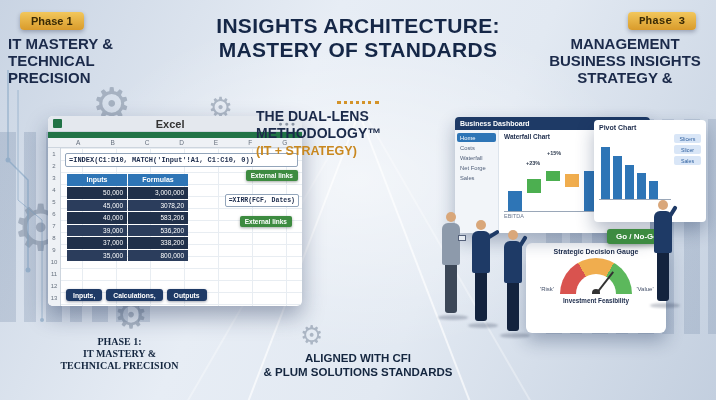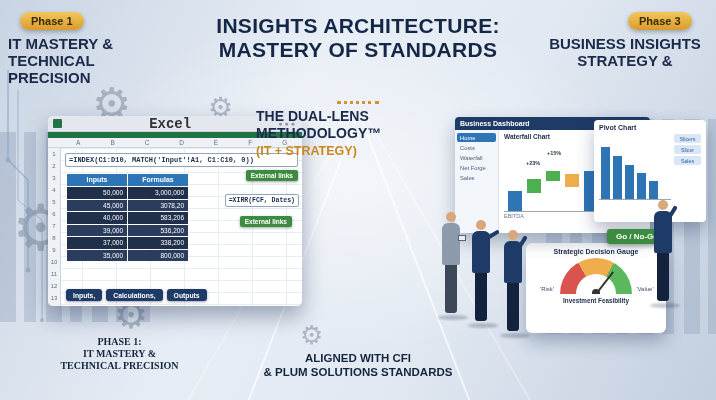--- a/index.html
+++ b/index.html
@@ -16,43 +16,43 @@
   .sky-right { right:0; bottom:66px; width:170px; height:215px; opacity:.14; }
   .vline { position:absolute; top:118px; width:2px; height:360px; background:rgba(255,255,255,.65); transform-origin:top center; }
   .vl1 { left:356px; transform:rotate(21deg); }
   .vl2 { left:360px; transform:rotate(-21deg); }
   .vl3 { left:350px; transform:rotate(30deg); opacity:.5; }
   .vl4 { left:366px; transform:rotate(-30deg); opacity:.5; }
   .gear { position:absolute; color:#7f8da0; opacity:.55; user-select:none; line-height:1; }
   .circuit { position:absolute; left:2px; top:70px; opacity:.6; }
 
   
-  .badge { position:absolute; background:linear-gradient(#f2c75c,#d99b2b); color:#3a2a05; font-weight:bold; font-size:11px; padding:3px 11px; border-radius:9px; box-shadow:0 2px 4px rgba(40,50,80,.35); z-index:8; }
+  .badge { position:absolute; background:linear-gradient(#f2c75c,#d99b2b); color:#3a2a05; font-weight:bold; font-size:11px; padding:3px 11px; border-radius:4px; box-shadow:0 2px 4px rgba(40,50,80,.35); z-index:8; }
   .badge-p1 { left:20px; top:12px; }
-  .badge-p3 { left:628px; top:12px; }
+  .badge-p3 { left:628px; top:12px;font-family:Liberation Mono, monospace; }
   .heading { position:absolute; color:#1b2a4a; font-weight:800; font-size:15px; line-height:1.12; z-index:7; }
   .heading-tl { left:8px; top:36px; width:175px; text-align:left; }
   .heading-tr { left:538px; top:36px; width:174px; text-align:center; }
   .main-title { position:absolute; left:175px; top:14px; width:366px; text-align:center; color:#152747; font-weight:800; font-size:21px; line-height:1.15; letter-spacing:.3px; z-index:7; }
   .divider { position:absolute; left:337px; top:101px; width:42px; border-top:3px dotted #d3932a; z-index:7; }
   .methodology { position:absolute; left:256px; top:108px; width:204px; z-index:7; }
   .methodology .m-navy { color:#1b2a4a; font-weight:800; font-size:14px; line-height:1.2; }
   .methodology .m-gold { color:#c9881f; font-weight:800; font-size:12.5px; margin-top:2px; }
 
   
   .foot { position:absolute; text-align:center; color:#14263f; font-weight:800; line-height:1.2; z-index:7; }
   .foot-p1 { left:22px; top:336px; width:195px; font-size:10px;font-family:Liberation Serif, serif; }
   .foot-center { left:252px; top:352px; width:212px; font-size:11.5px; }
   .foot-p3 { left:512px; top:336px; width:196px; font-size:13.5px; }
 
   
   .xl { position:absolute; left:48px; top:116px; width:254px; height:190px; background:#fff; border-radius:5px; box-shadow:0 10px 22px rgba(20,40,80,.38); overflow:hidden; z-index:5; }
   .xl-titlebar { height:16px; background:#e4e8ee; display:flex; align-items:center; border-bottom:1px solid #cdd5de; }
   .xl-logo { width:9px; height:9px; background:#217346; margin-left:5px; border-radius:1px; }
-  .xl-title { flex:1; text-align:center; font-size:14px; font-weight:bold; color:#333;font-family:Liberation Mono, monospace; }
+  .xl-title { flex:1; text-align:center; font-size:11px; font-weight:bold; color:#333; }
   .xl-dots { margin-right:5px; font-size:7px; color:#8a94a2; letter-spacing:2px; }
   .xl-ribbon { height:6px; background:#217346; }
   .xl-colhead { height:10px; background:#eef1f5; border-bottom:1px solid #cdd5de; display:flex; padding-left:13px; }
   .xl-colhead span { flex:1; text-align:center; font-size:6.5px; color:#66707e; line-height:10px; }
   .xl-body { position:relative; height:158px; background:
       linear-gradient(#e8edf2 1px, transparent 1px),
       linear-gradient(90deg,#e8edf2 1px, transparent 1px);
       background-size:100% 12px, 34px 100%; }
   .xl-rownums { position:absolute; left:0; top:0; bottom:0; width:13px; background:#eef1f5; border-right:1px solid #cdd5de; overflow:hidden; }
   .xl-rownums span { display:block; font-size:6px; color:#66707e; text-align:center; line-height:12px; height:12px; }
@@ -168,20 +168,21 @@
   </div>
   <div class="divider"></div>
   <div class="methodology">
     <div class="m-navy">THE DUAL-LENS</div>
     <div class="m-navy">METHODOLOGY™</div>
     <div class="m-gold">(IT + STRATEGY)</div>
   </div>
 
   <div class="badge badge-p3">Phase 3</div>
   <div class="heading heading-tr">
+    <div>MANAGEMENT</div>
     <div>BUSINESS INSIGHTS</div>
     <div>STRATEGY &amp;</div>
   </div>
 
   <div class="xl">
     <div class="xl-titlebar">
       <span class="xl-logo"></span>
       <span class="xl-title">Excel</span>
       <span class="xl-dots">●●●</span>
     </div>

